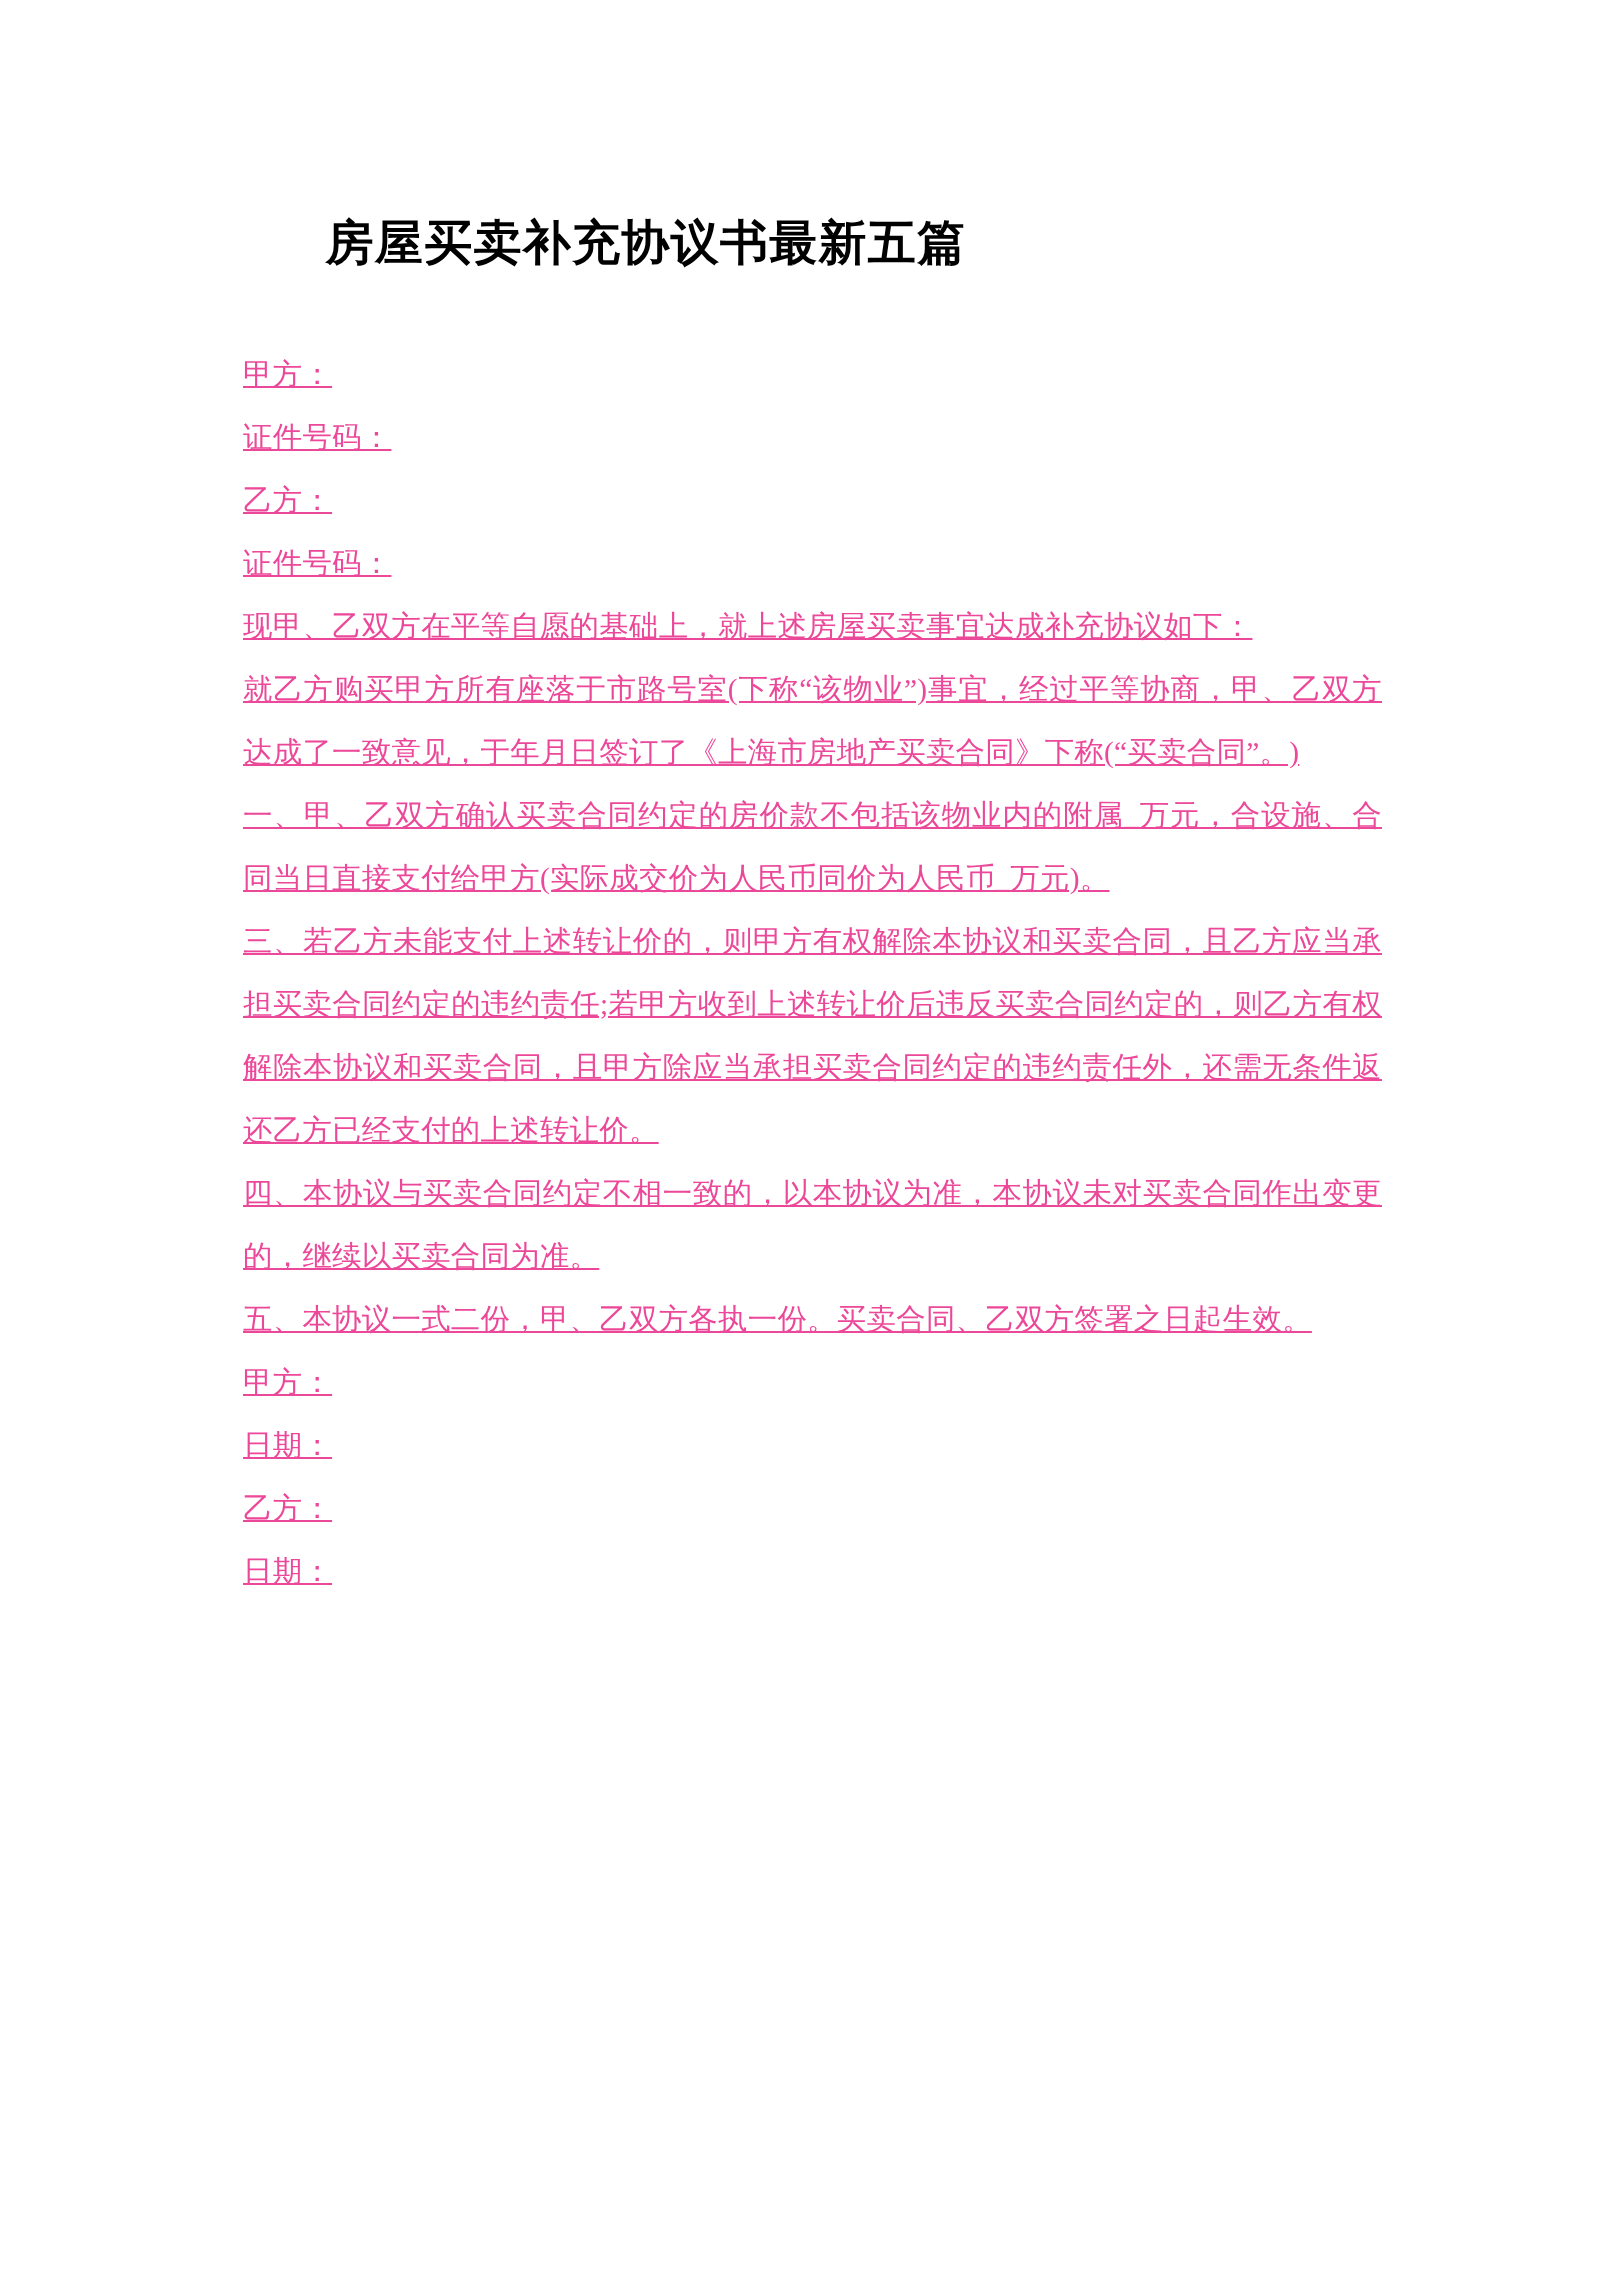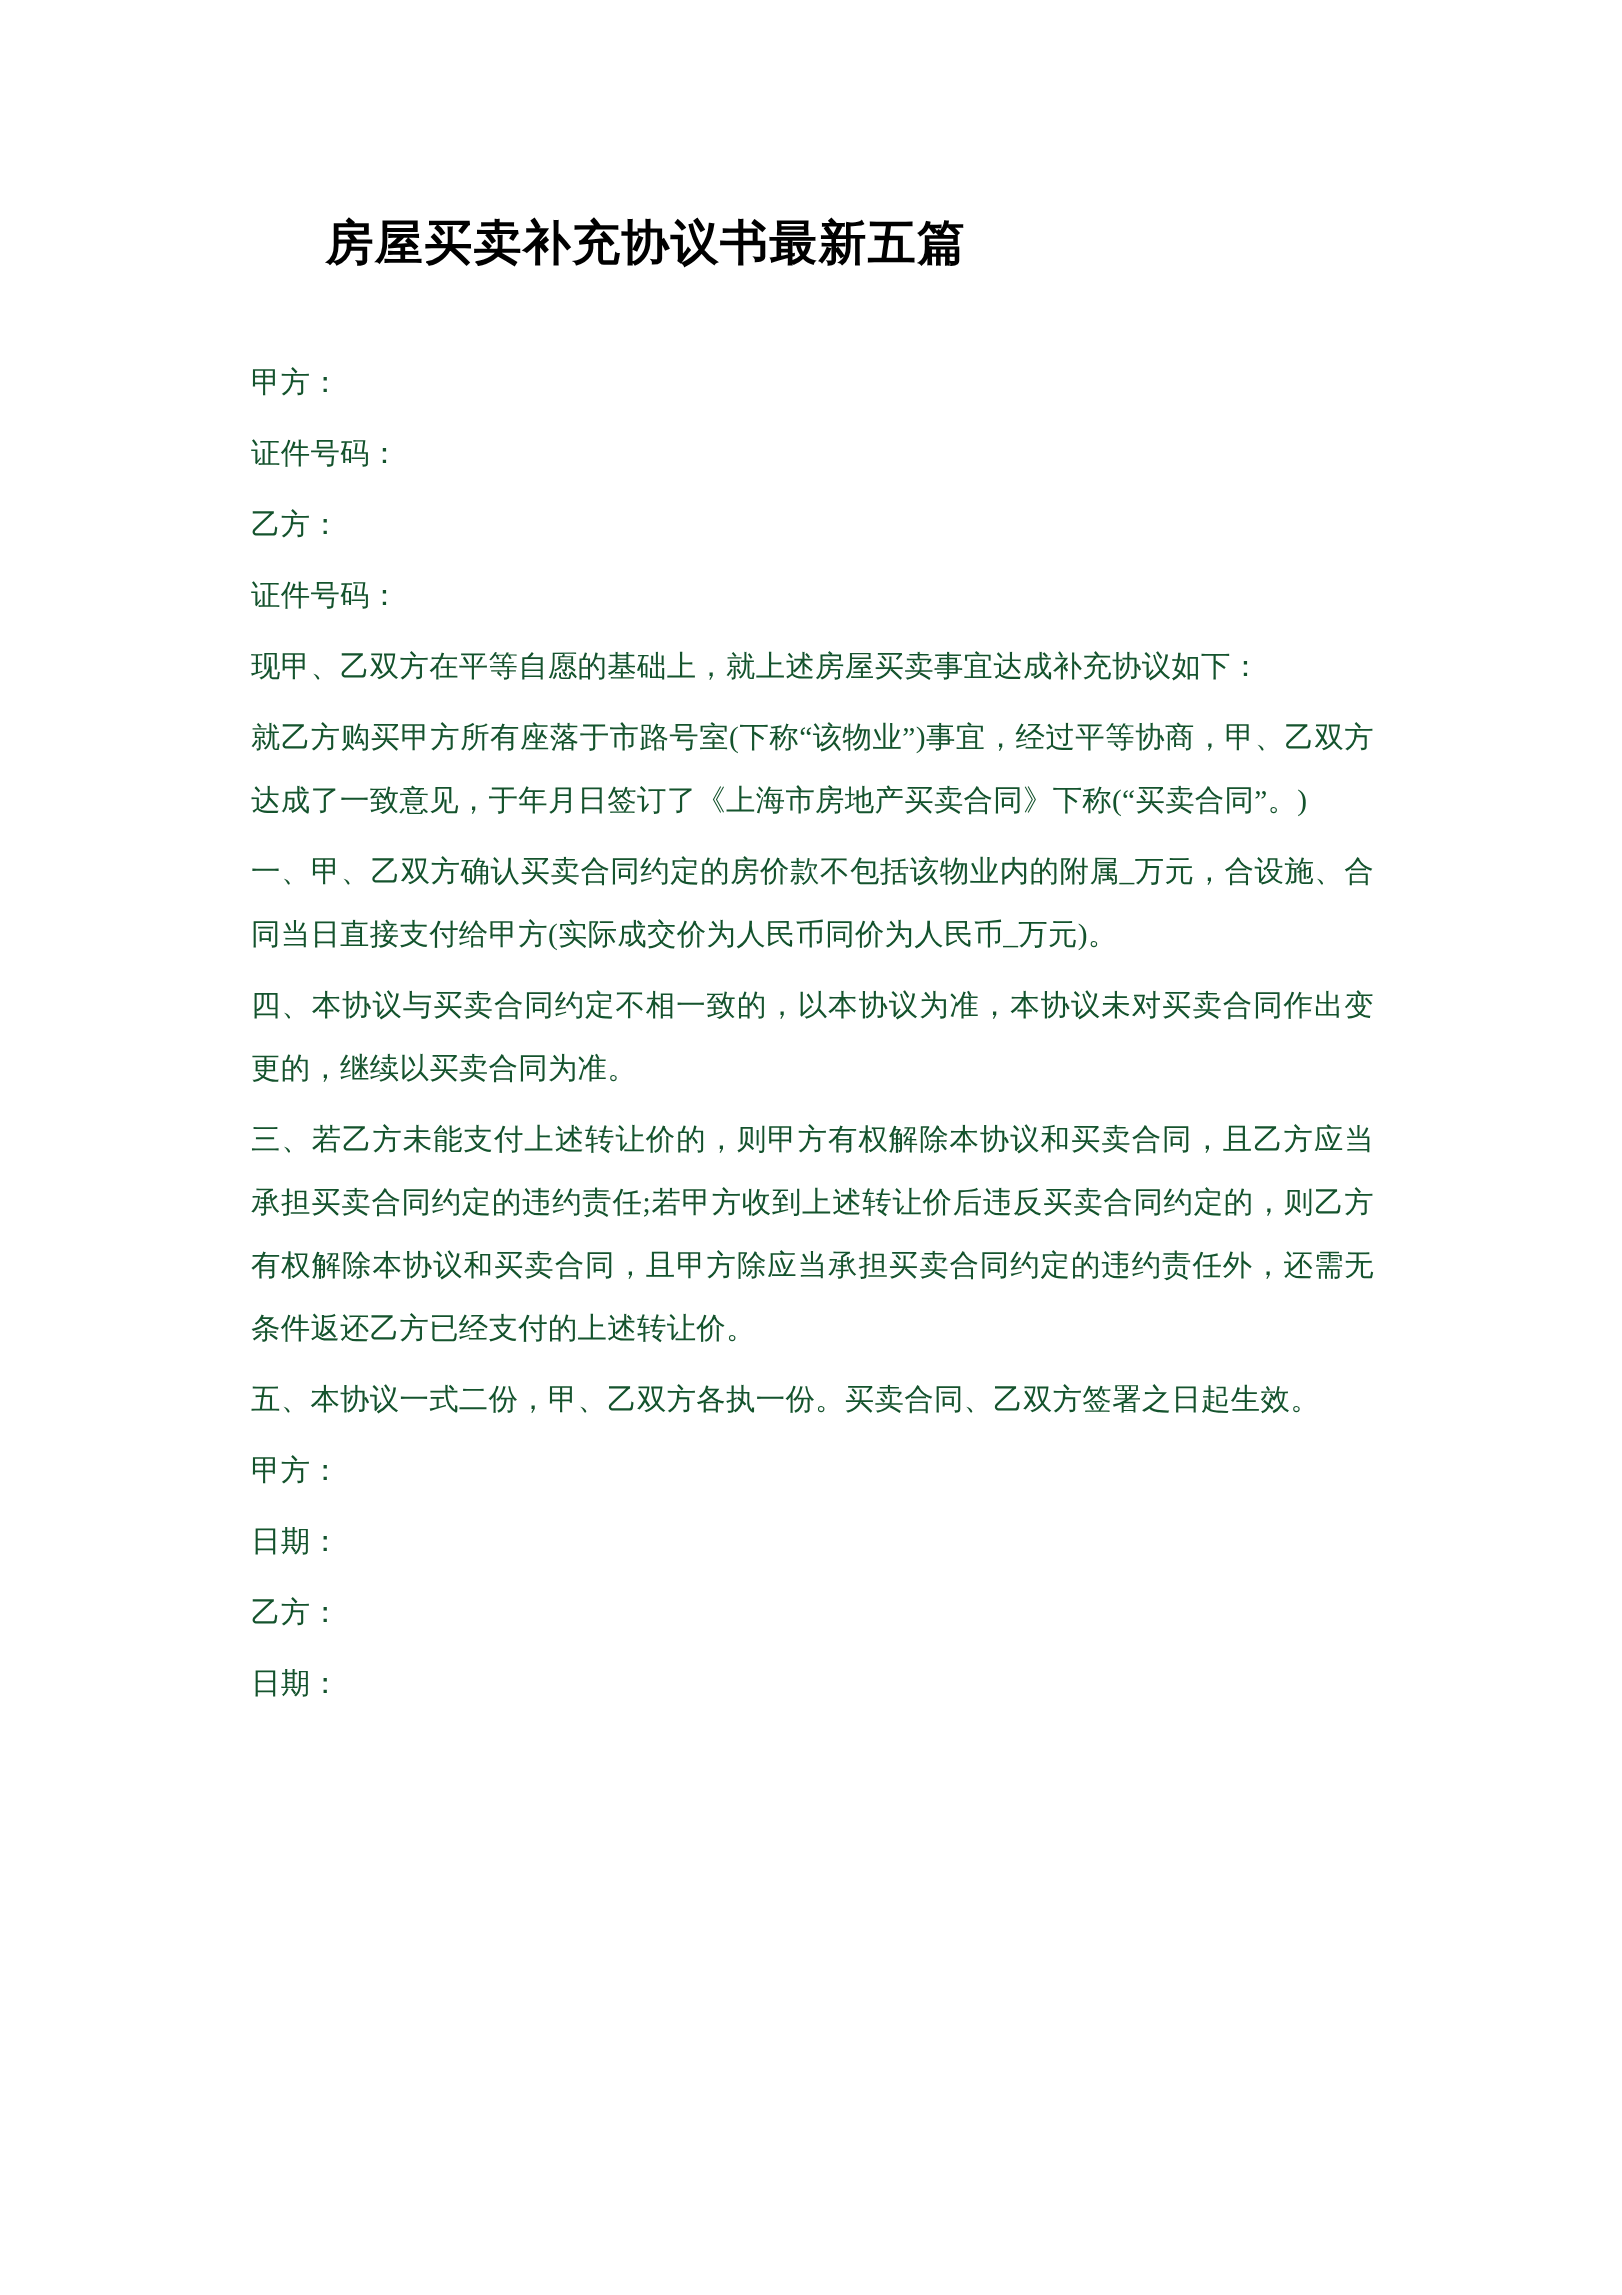--- a/index.html
+++ b/index.html
@@ -33,26 +33,27 @@
   }
   .body-block {
     position: absolute;
     top: 343px;
     left: 243px;
     width: 1139px;
   }
   .para {
     font-size: 29.4px;
     line-height: 63px;
-    color: #14532d;
+    color: #ec4899;
     text-align: justify;
     text-justify: inter-character;
-    margin: 8px;
+    margin: 0;
     letter-spacing: 0.3px;
     word-break: break-all;
+    text-decoration: underline;
   }
   .para.field {
     text-align: left;
   }
   .spacer-lg {
     height: 63px;
   }
 </style>
 </head>
 <body>
@@ -65,22 +66,22 @@
 
     <p class="para field">甲方：</p>
     <p class="para field">证件号码：</p>
     <p class="para field">乙方：</p>
     <p class="para field">证件号码：</p>
 
     <p class="para">现甲、乙双方在平等自愿的基础上，就上述房屋买卖事宜达成补充协议如下：</p>
     <p class="para">就乙方购买甲方所有座落于市路号室(下称“该物业”)事宜，经过平等协商，甲、乙双方达成了一致意见，于年月日签订了《上海市房地产买卖合同》下称(“买卖合同”。)</p>
 
     <p class="para">一、甲、乙双方确认买卖合同约定的房价款不包括该物业内的附属_万元，合设施、合同当日直接支付给甲方(实际成交价为人民币同价为人民币_万元)。</p>
+    <p class="para">三、若乙方未能支付上述转让价的，则甲方有权解除本协议和买卖合同，且乙方应当承担买卖合同约定的违约责任;若甲方收到上述转让价后违反买卖合同约定的，则乙方有权解除本协议和买卖合同，且甲方除应当承担买卖合同约定的违约责任外，还需无条件返还乙方已经支付的上述转让价。</p>
     <p class="para">四、本协议与买卖合同约定不相一致的，以本协议为准，本协议未对买卖合同作出变更的，继续以买卖合同为准。</p>
-    <p class="para">三、若乙方未能支付上述转让价的，则甲方有权解除本协议和买卖合同，且乙方应当承担买卖合同约定的违约责任;若甲方收到上述转让价后违反买卖合同约定的，则乙方有权解除本协议和买卖合同，且甲方除应当承担买卖合同约定的违约责任外，还需无条件返还乙方已经支付的上述转让价。</p>
     <p class="para">五、本协议一式二份，甲、乙双方各执一份。买卖合同、乙双方签署之日起生效。</p>
 
     <p class="para field">甲方：</p>
     <p class="para field">日期：</p>
     <p class="para field">乙方：</p>
     <p class="para field">日期：</p>
 
     <div class="spacer-lg"></div>
 
 

